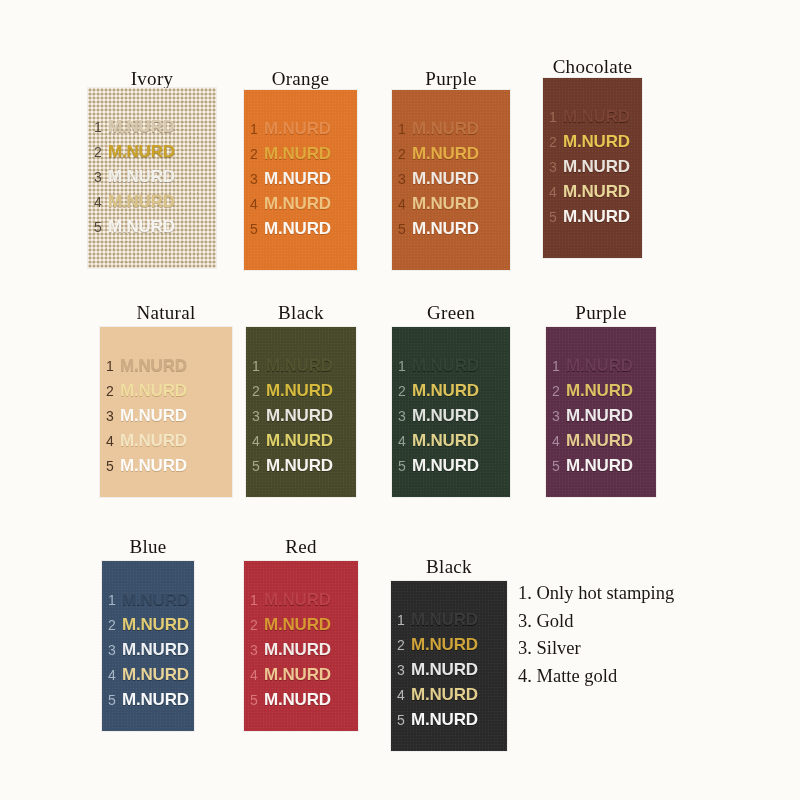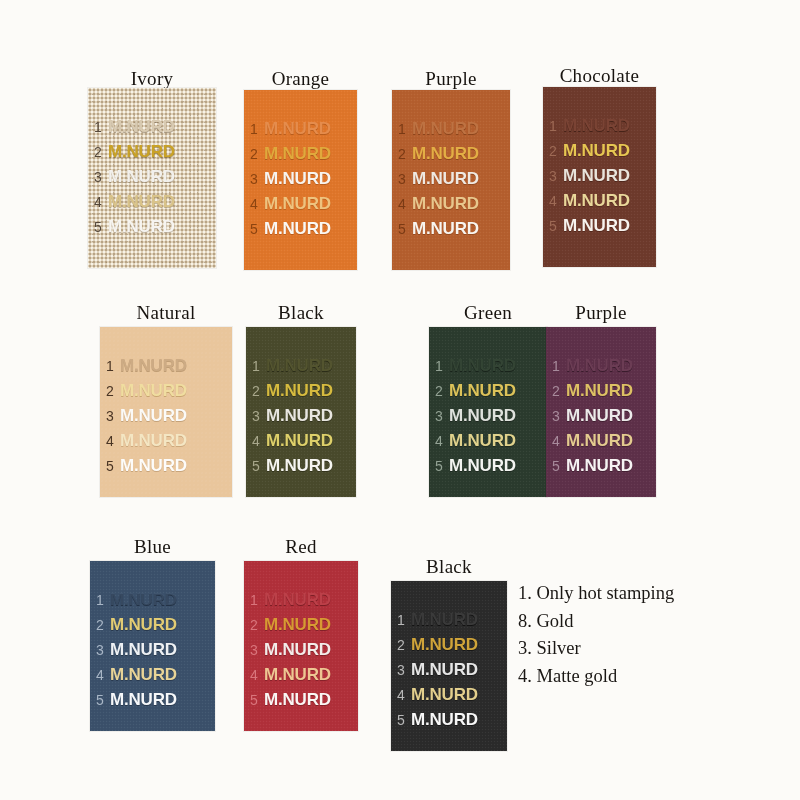--- a/index.html
+++ b/index.html
@@ -181,21 +181,21 @@
               <span class="snum" style="color: rgb(122, 58, 20);">4</span>
               <span class="stext" style="color: rgb(232, 199, 141); text-shadow: rgba(110, 50, 15, 0.4) 0px 1px 0px;">M.NURD</span>
             </div>
             <div class="srow">
               <span class="snum" style="color: rgb(122, 58, 20);">5</span>
               <span class="stext" style="color: rgb(248, 245, 240); text-shadow: rgba(110, 50, 15, 0.45) 0px 1px 0px;">M.NURD</span>
             </div>
           </div>
         </div>
       </div>
-      <div class="swatch-cell" style="left: 543px; top: 65px; width: 113px; height: 202px;">
+      <div class="swatch-cell" style="left: 543px; top: 56px; width: 99px; height: 202px;">
         <div class="swatch-label" style="top: 0px; color: rgb(23, 19, 15);">Chocolate</div>
         <div class="swatch-box" style="top: 22px; height: 180px; background: rgb(110, 58, 44);">
           <div class="swatch-grain" style="background-image: radial-gradient(rgba(255, 255, 255, 0.055) 0.6px, transparent 0.9px), radial-gradient(rgba(0, 0, 0, 0.075) 0.6px, transparent 0.9px); background-size: 3px 3px, 3px 3px; background-position: 0px 0px, 1.5px 1.5px;"></div>
           <div class="rows">
             <div class="srow">
               <span class="snum" style="color: rgb(158, 106, 85);">1</span>
               <span class="stext" style="color: rgb(122, 67, 52); text-shadow: rgba(45, 20, 12, 0.6) 0px 1px 0px;">M.NURD</span>
             </div>
             <div class="srow">
               <span class="snum" style="color: rgb(158, 106, 85);">2</span>
@@ -265,21 +265,21 @@
               <span class="snum" style="color: rgb(169, 168, 140);">4</span>
               <span class="stext" style="color: rgb(222, 208, 106); text-shadow: rgba(30, 30, 12, 0.45) 0px 1px 0px;">M.NURD</span>
             </div>
             <div class="srow">
               <span class="snum" style="color: rgb(169, 168, 140);">5</span>
               <span class="stext" style="color: rgb(246, 245, 241); text-shadow: rgba(30, 30, 12, 0.5) 0px 1px 0px;">M.NURD</span>
             </div>
           </div>
         </div>
       </div>
-      <div class="swatch-cell" style="left: 392px; top: 302px; width: 118px; height: 195px; margin-left: 37px;">
+      <div class="swatch-cell" style="left: 392px; top: 302px; width: 118px; height: 195px;">
         <div class="swatch-label" style="top: 0px; color: rgb(23, 19, 15);">Green</div>
         <div class="swatch-box" style="top: 25px; height: 170px; background: rgb(43, 59, 46);">
           <div class="swatch-grain" style="background-image: radial-gradient(rgba(255, 255, 255, 0.055) 0.6px, transparent 0.9px), radial-gradient(rgba(0, 0, 0, 0.075) 0.6px, transparent 0.9px); background-size: 3px 3px, 3px 3px; background-position: 0px 0px, 1.5px 1.5px;"></div>
           <div class="rows">
             <div class="srow">
               <span class="snum" style="color: rgb(147, 162, 148);">1</span>
               <span class="stext" style="color: rgb(51, 68, 52); text-shadow: rgba(14, 20, 15, 0.6) 0px 1px 0px;">M.NURD</span>
             </div>
             <div class="srow">
               <span class="snum" style="color: rgb(147, 162, 148);">2</span>
@@ -321,21 +321,21 @@
               <span class="snum" style="color: rgb(168, 139, 156);">4</span>
               <span class="stext" style="color: rgb(228, 203, 143); text-shadow: rgba(40, 16, 28, 0.45) 0px 1px 0px;">M.NURD</span>
             </div>
             <div class="srow">
               <span class="snum" style="color: rgb(168, 139, 156);">5</span>
               <span class="stext" style="color: rgb(246, 243, 243); text-shadow: rgba(40, 16, 28, 0.5) 0px 1px 0px;">M.NURD</span>
             </div>
           </div>
         </div>
       </div>
-      <div class="swatch-cell" style="left: 90px; top: 536px; width: 92px; height: 195px; padding-left: 33px;">
+      <div class="swatch-cell" style="left: 102px; top: 536px; width: 92px; height: 195px;">
         <div class="swatch-label" style="top: 0px; color: rgb(23, 19, 15);">Blue</div>
         <div class="swatch-box" style="top: 25px; height: 170px; background: rgb(59, 81, 107);">
           <div class="swatch-grain" style="background-image: radial-gradient(rgba(255, 255, 255, 0.055) 0.6px, transparent 0.9px), radial-gradient(rgba(0, 0, 0, 0.075) 0.6px, transparent 0.9px); background-size: 3px 3px, 3px 3px; background-position: 0px 0px, 1.5px 1.5px;"></div>
           <div class="rows">
             <div class="srow">
               <span class="snum" style="color: rgb(168, 182, 198);">1</span>
               <span class="stext" style="color: rgba(68, 89, 114, 0.584); text-shadow: rgba(20, 32, 46, 0.6) 0px 1px 0px;">M.NURD</span>
             </div>
             <div class="srow">
               <span class="snum" style="color: rgb(168, 182, 198);">2</span>
@@ -409,17 +409,17 @@
               <span class="snum" style="color: rgb(184, 184, 184);">5</span>
               <span class="stext" style="color: rgb(247, 247, 247); text-shadow: rgba(10, 10, 10, 0.55) 0px 1px 0px;">M.NURD</span>
             </div>
           </div>
         </div>
       </div>
     </div>
 
   <div id="legend">
       <div class="legend-item">1. Only hot stamping</div>
-      <div class="legend-item">8. Gold</div>
+      <div class="legend-item">3. Gold</div>
       <div class="legend-item">3. Silver</div>
       <div class="legend-item">4. Matte gold</div>
     </div>
 </div>
 
 </body></html>

